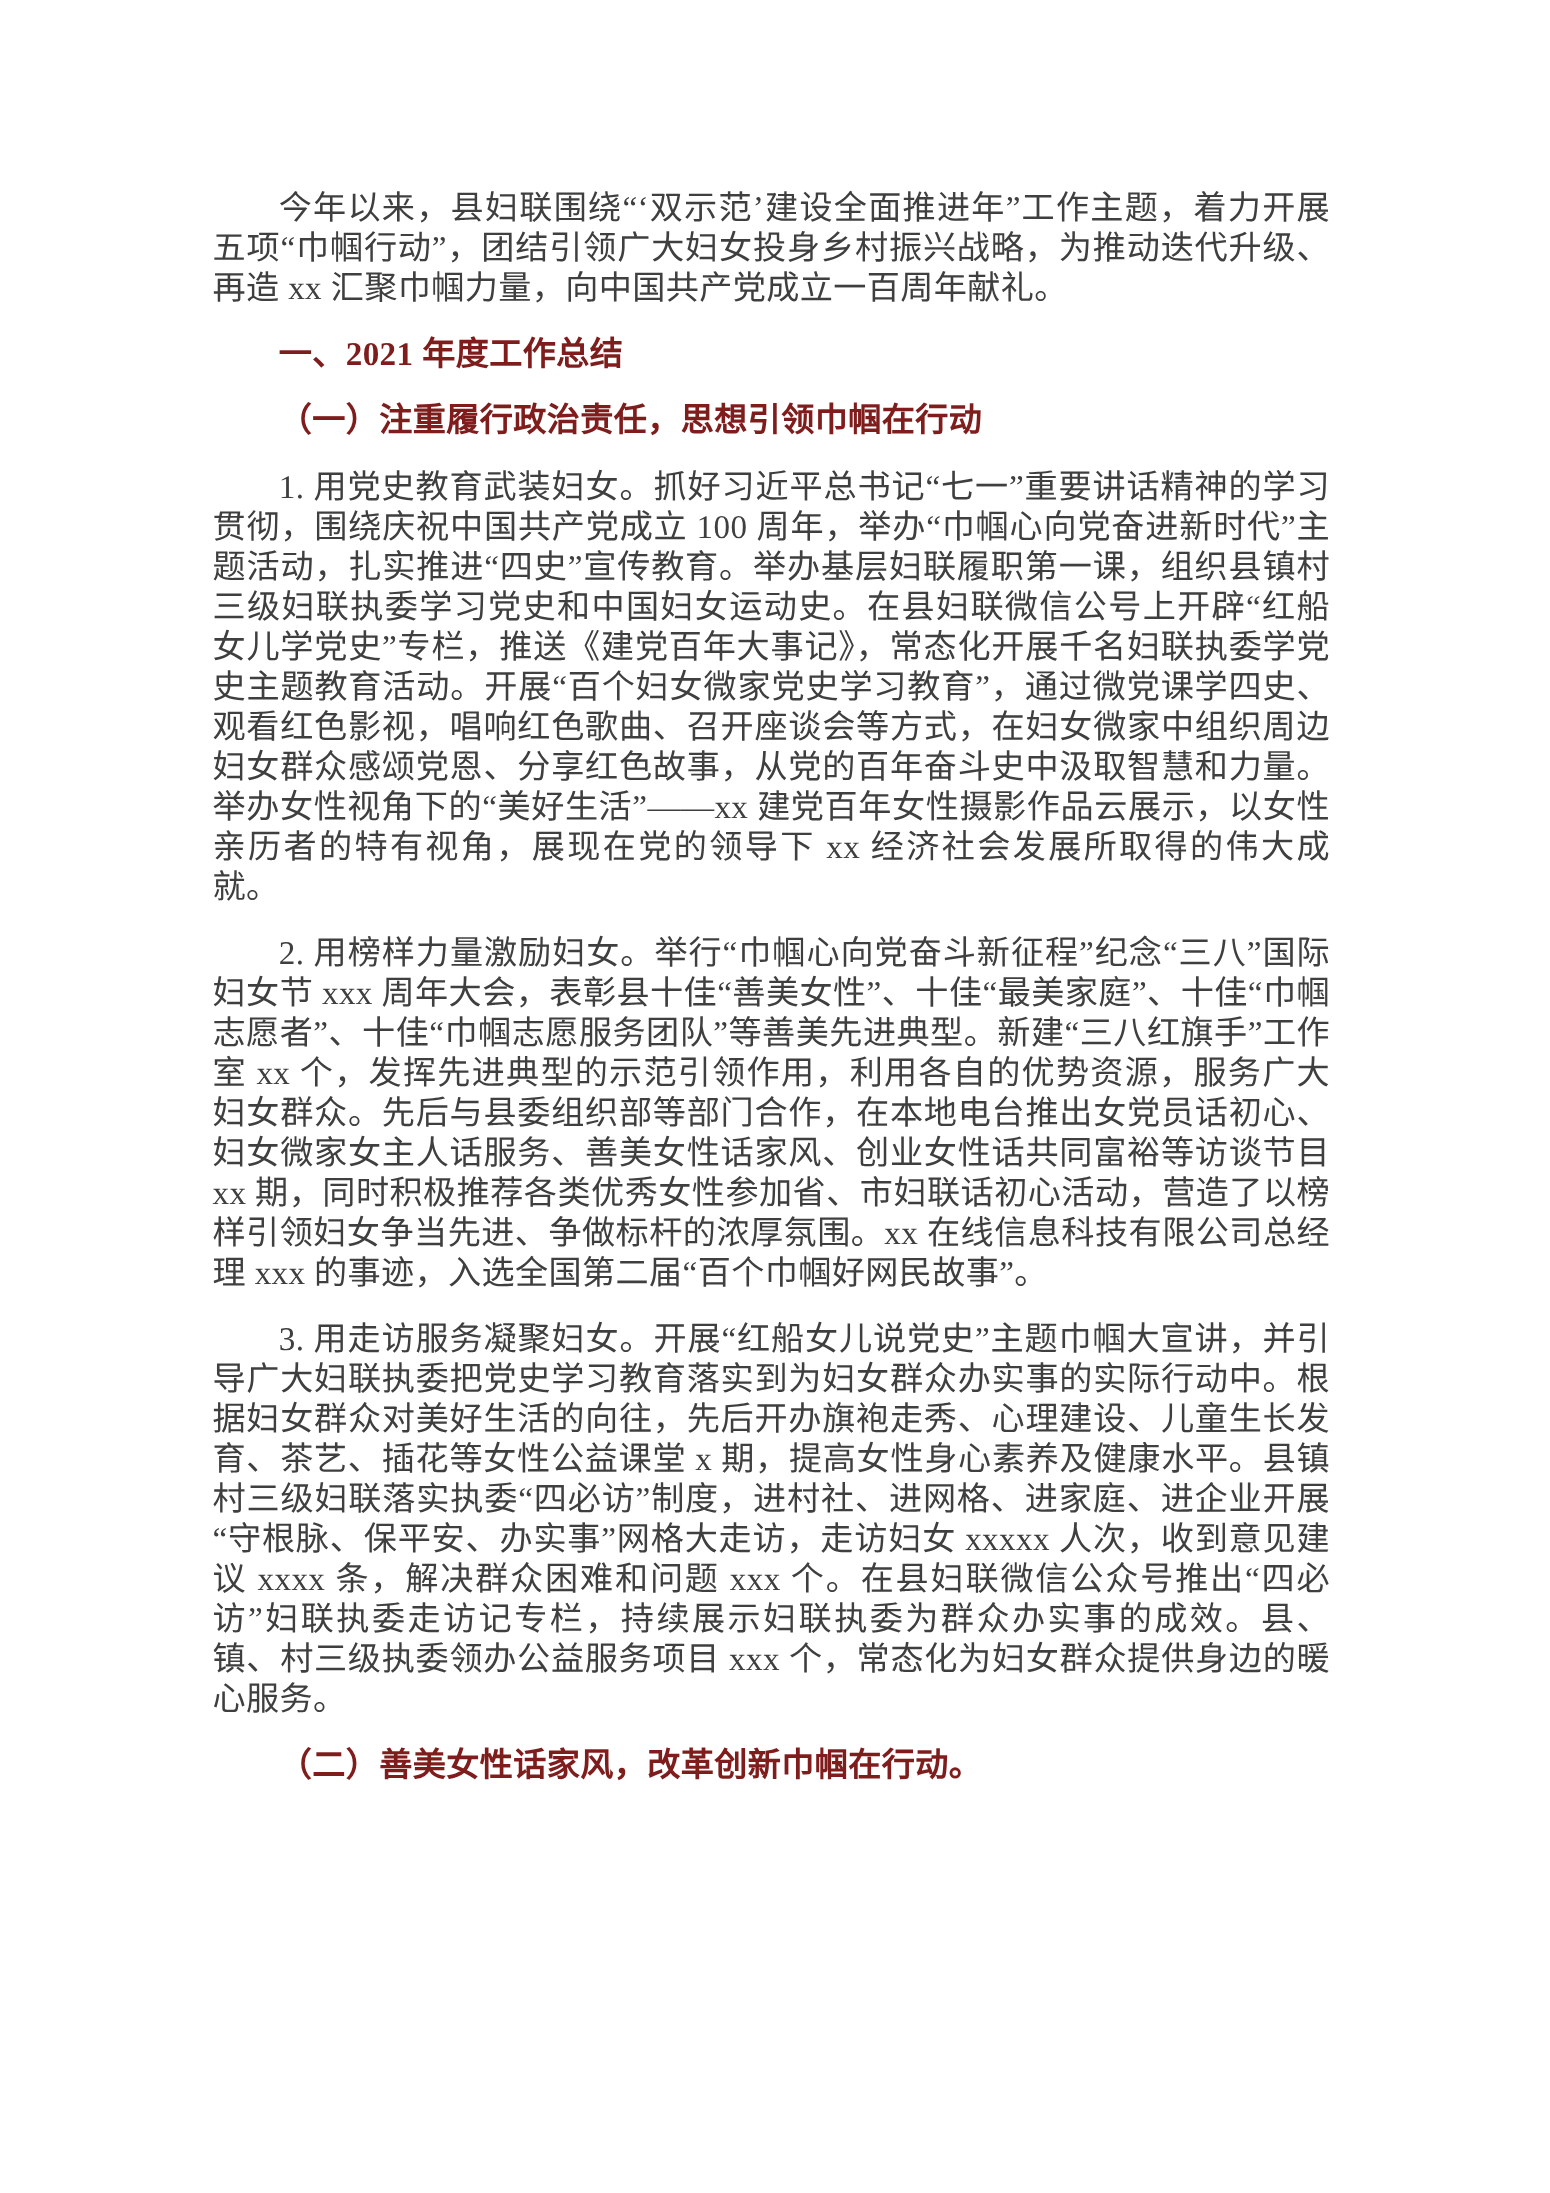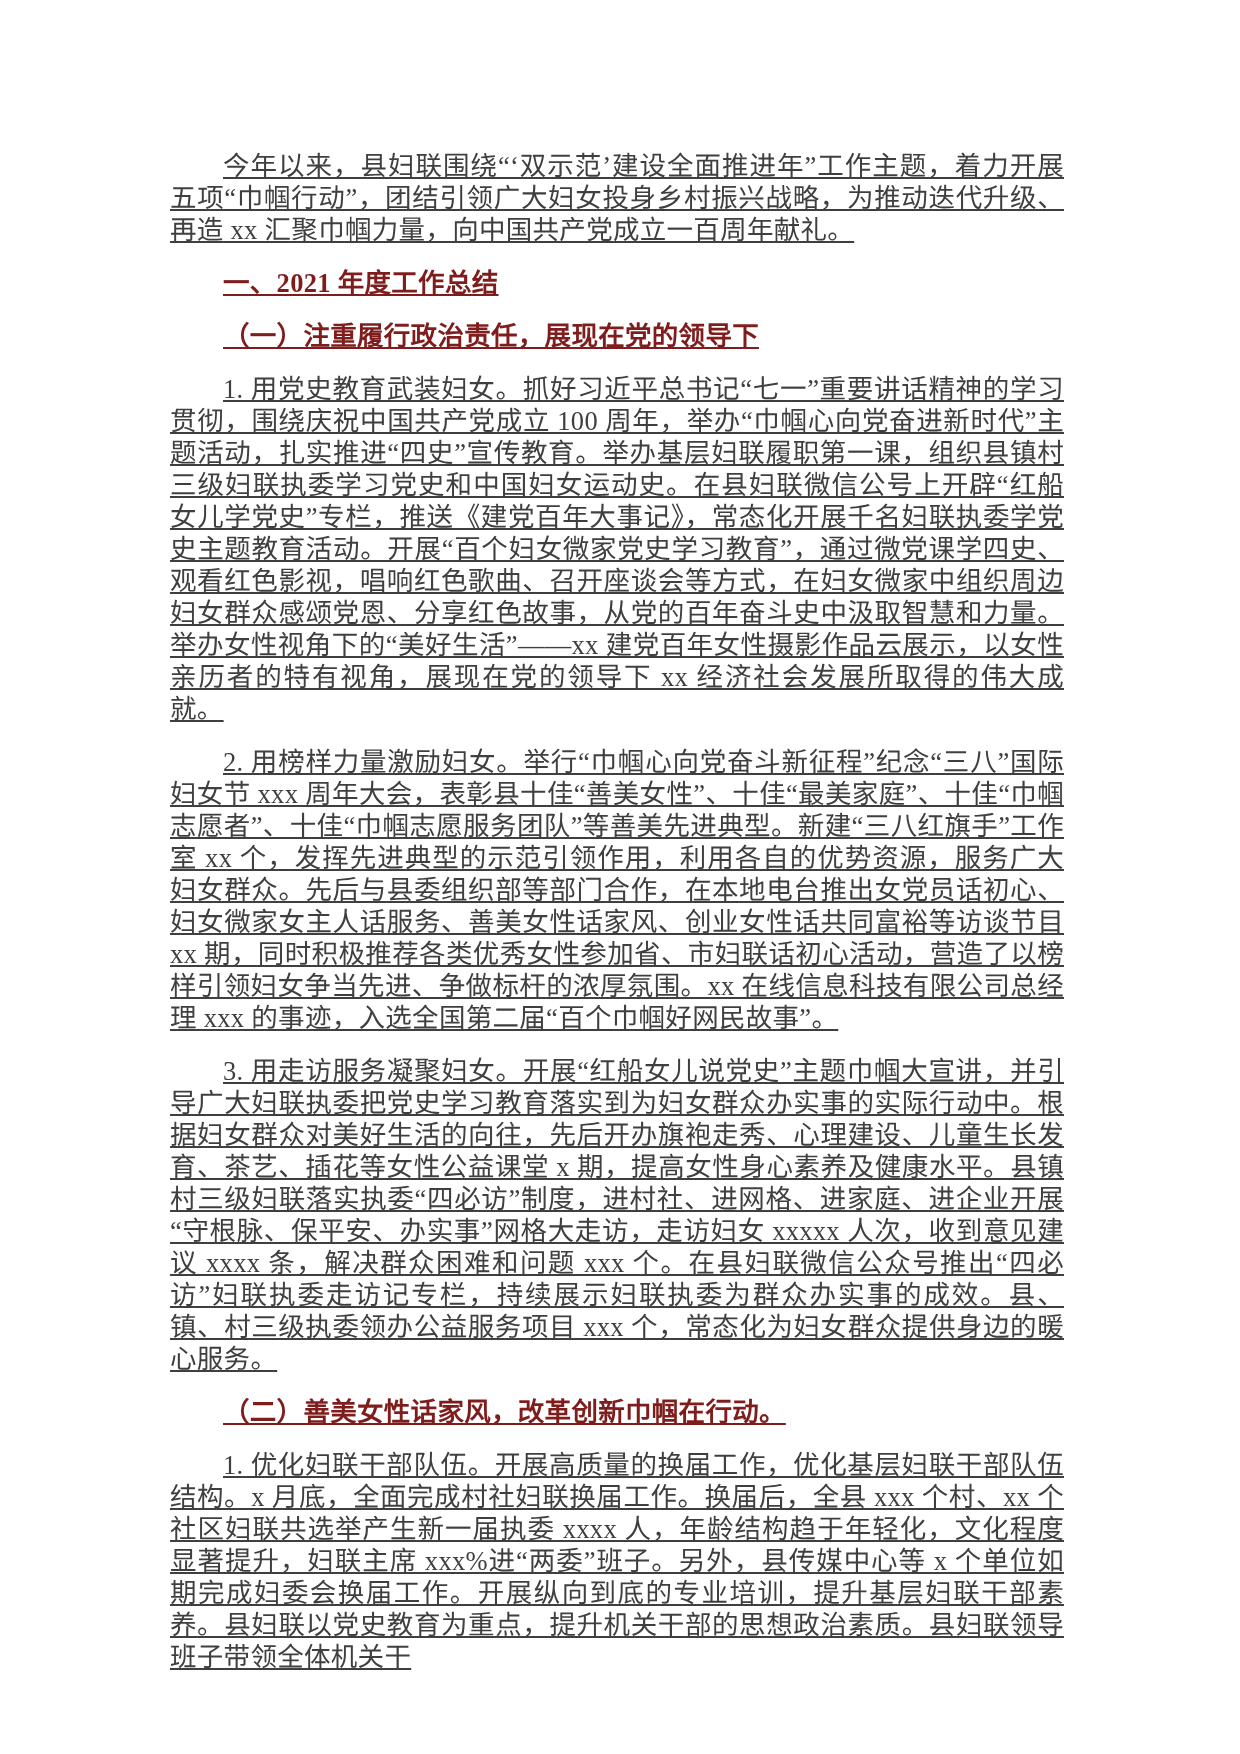--- a/index.html
+++ b/index.html
@@ -24,21 +24,20 @@
   .doc p {
     margin: 0;
     padding: 0;
     font-size: 26.5px;
     line-height: 32px;
     text-align: justify;
     text-justify: inter-ideograph;
     text-indent: 2em;
     letter-spacing: 0.3px;
     word-break: break-all;
-    text-decoration: underline;
   }
   .doc p.body {
     color: #3f3f3f;
     font-weight: 400;
     margin-top: 21px;
   }
   .doc p.h1,
   .doc p.h2 {
     color: #7f1d1d;
     font-weight: 700;
@@ -48,20 +47,19 @@
     margin-top: 0;
   }
 </style>
 </head>
 <body>
 
 <div class="page">
   <main class="doc">
     <p class="body">今年以来，县妇联围绕“‘双示范’建设全面推进年”工作主题，着力开展五项“巾帼行动”，团结引领广大妇女投身乡村振兴战略，为推动迭代升级、再造 xx 汇聚巾帼力量，向中国共产党成立一百周年献礼。</p>
     <p class="h1">一、2021 年度工作总结</p>
-    <p class="h2">（一）注重履行政治责任，展现在党的领导下</p>
+    <p class="h2">（一）注重履行政治责任，思想引领巾帼在行动</p>
     <p class="body">1. 用党史教育武装妇女。抓好习近平总书记“七一”重要讲话精神的学习贯彻，围绕庆祝中国共产党成立 100 周年，举办“巾帼心向党奋进新时代”主题活动，扎实推进“四史”宣传教育。举办基层妇联履职第一课，组织县镇村三级妇联执委学习党史和中国妇女运动史。在县妇联微信公号上开辟“红船女儿学党史”专栏，推送《建党百年大事记》，常态化开展千名妇联执委学党史主题教育活动。开展“百个妇女微家党史学习教育”，通过微党课学四史、观看红色影视，唱响红色歌曲、召开座谈会等方式，在妇女微家中组织周边妇女群众感颂党恩、分享红色故事，从党的百年奋斗史中汲取智慧和力量。举办女性视角下的“美好生活”——xx 建党百年女性摄影作品云展示，以女性亲历者的特有视角，展现在党的领导下 xx 经济社会发展所取得的伟大成就。</p>
     <p class="body">2. 用榜样力量激励妇女。举行“巾帼心向党奋斗新征程”纪念“三八”国际妇女节 xxx 周年大会，表彰县十佳“善美女性”、十佳“最美家庭”、十佳“巾帼志愿者”、十佳“巾帼志愿服务团队”等善美先进典型。新建“三八红旗手”工作室 xx 个，发挥先进典型的示范引领作用，利用各自的优势资源，服务广大妇女群众。先后与县委组织部等部门合作，在本地电台推出女党员话初心、妇女微家女主人话服务、善美女性话家风、创业女性话共同富裕等访谈节目 xx 期，同时积极推荐各类优秀女性参加省、市妇联话初心活动，营造了以榜样引领妇女争当先进、争做标杆的浓厚氛围。xx 在线信息科技有限公司总经理 xxx 的事迹，入选全国第二届“百个巾帼好网民故事”。</p>
     <p class="body">3. 用走访服务凝聚妇女。开展“红船女儿说党史”主题巾帼大宣讲，并引导广大妇联执委把党史学习教育落实到为妇女群众办实事的实际行动中。根据妇女群众对美好生活的向往，先后开办旗袍走秀、心理建设、儿童生长发育、茶艺、插花等女性公益课堂 x 期，提高女性身心素养及健康水平。县镇村三级妇联落实执委“四必访”制度，进村社、进网格、进家庭、进企业开展“守根脉、保平安、办实事”网格大走访，走访妇女 xxxxx 人次，收到意见建议 xxxx 条，解决群众困难和问题 xxx 个。在县妇联微信公众号推出“四必访”妇联执委走访记专栏，持续展示妇联执委为群众办实事的成效。县、镇、村三级执委领办公益服务项目 xxx 个，常态化为妇女群众提供身边的暖心服务。</p>
     <p class="h2">（二）善美女性话家风，改革创新巾帼在行动。</p>
-    <p class="body">1. 优化妇联干部队伍。开展高质量的换届工作，优化基层妇联干部队伍结构。x 月底，全面完成村社妇联换届工作。换届后，全县 xxx 个村、xx 个社区妇联共选举产生新一届执委 xxxx 人，年龄结构趋于年轻化，文化程度显著提升，妇联主席 xxx%进“两委”班子。另外，县传媒中心等 x 个单位如期完成妇委会换届工作。开展纵向到底的专业培训，提升基层妇联干部素养。县妇联以党史教育为重点，提升机关干部的思想政治素质。县妇联领导班子带领全体机关干</p>
   </main>
 </div>
 
 </body></html>

